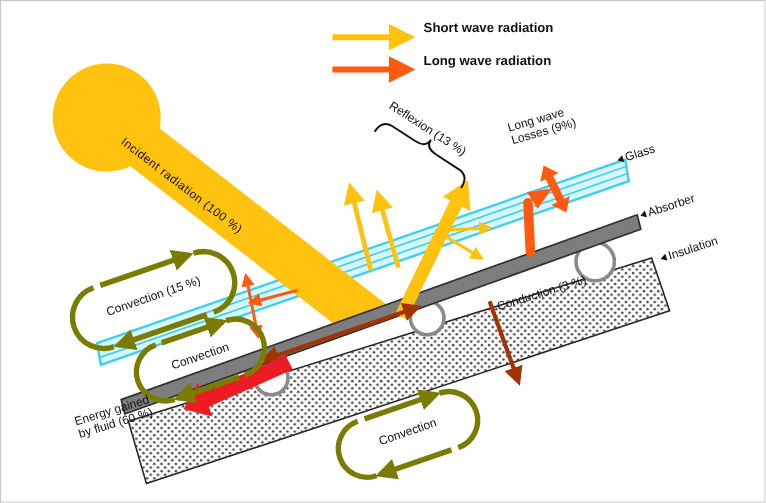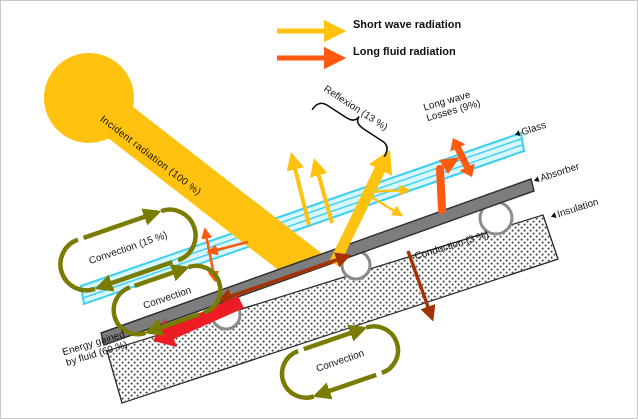--- a/index.html
+++ b/index.html
@@ -115,21 +115,21 @@
 
     <g transform="translate(322,92) rotate(33)">
       <path d="M 0,20 Q 0,8 10,8 L 33,8 Q 43,8 43,0 Q 43,8 53,8 L 76,8 Q 86,8 86,20" stroke="#111" stroke-width="1.6" fill="none"></path>
     </g>
 
     <line x1="276" y1="30" x2="340" y2="30" stroke="#FFC20E" stroke-width="5" marker-end="url(#mY)"></line>
     <line x1="276" y1="57" x2="340" y2="57" stroke="#FF5A0F" stroke-width="5" marker-end="url(#mO)"></line>
   </svg>
 
   <div class="lbl legend-text" style="left:352px;top:18px;">Short wave radiation</div>
-  <div class="lbl legend-text" style="left:352px;top:45px;">Long fluid radiation</div>
+  <div class="lbl legend-text" style="left:352px;top:45px;">Long wave radiation</div>
 
   <div class="lbl" style="left:104px;top:112px;transform:rotate(37.5deg);letter-spacing:.4px;">Incident radiation (100 %)</div>
 
   <div class="lbl" style="left:327px;top:82px;transform:rotate(33deg);">Reflexion (13 %)</div>
 
   <div class="lbl two-line" style="left:421px;top:101px;transform:rotate(-16deg);">
     <span>Long wave</span><br>
     <span>Losses (9%)</span>
   </div>
 

